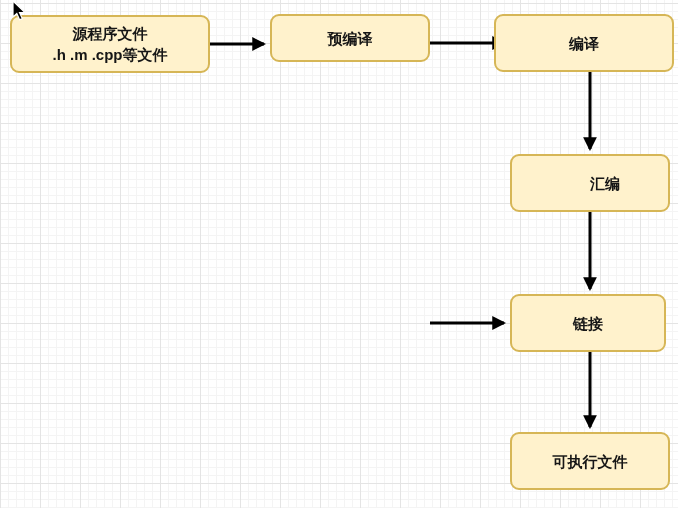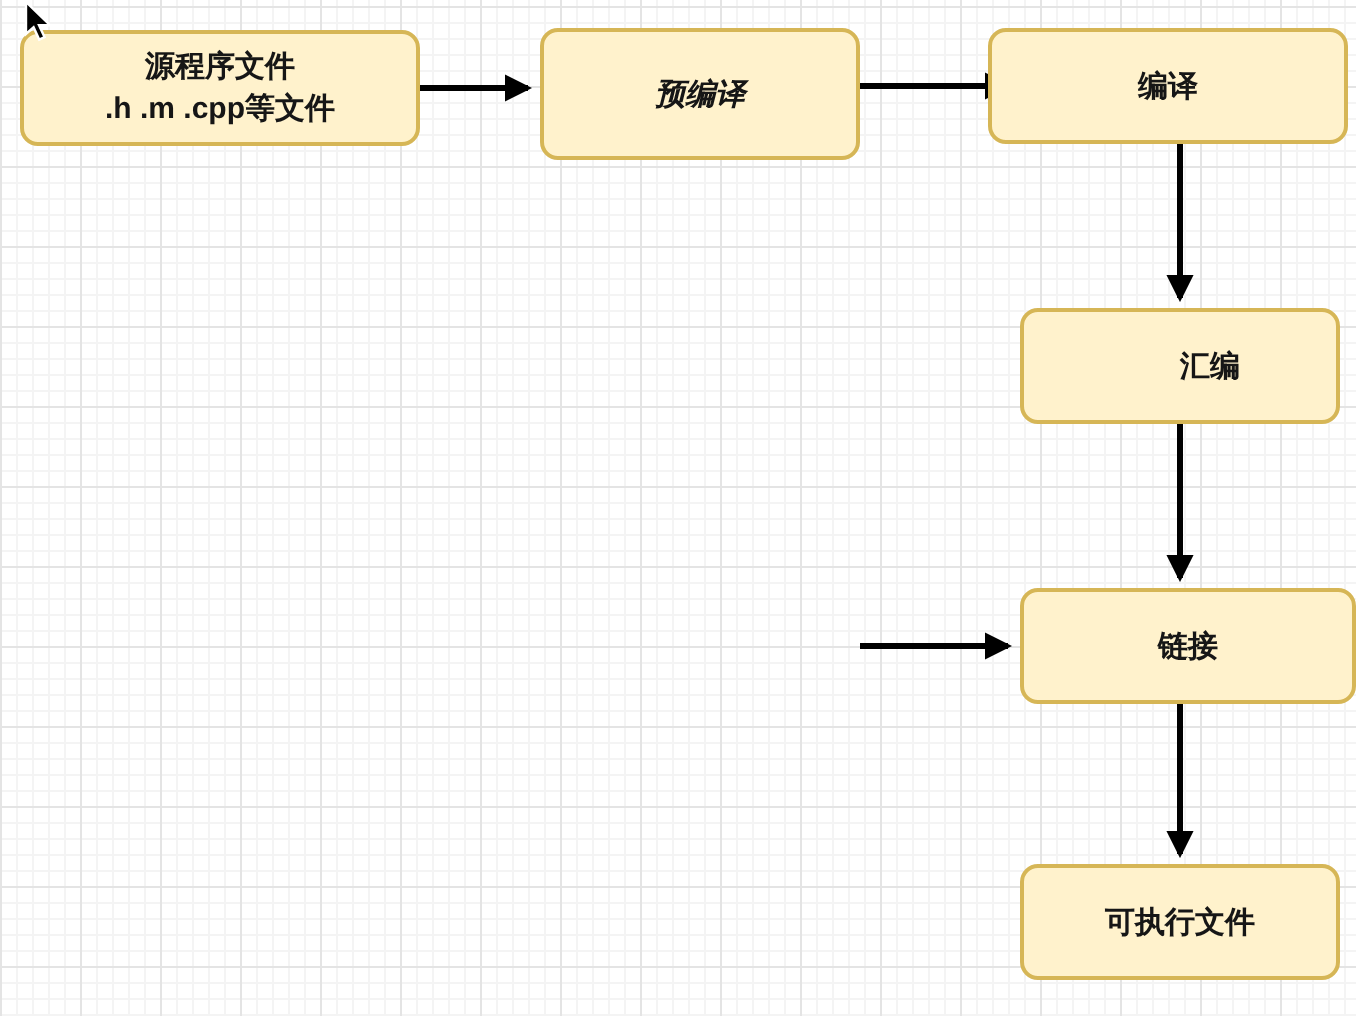--- a/index.html
+++ b/index.html
@@ -61,25 +61,25 @@
   }
   #cursor {
     position: absolute;
     left: 12px;
     top: 0px;
     z-index: 4;
     pointer-events: none;
   }
   
   #node-source      { left: 10px;  top: 15px;  width: 200px; height: 58px; }
-  #node-precompile  { left: 270px; top: 14px;  width: 160px; height: 66px; font-style: italic; }
+  #node-precompile  { left: 270px; top: 14px;  width: 160px; height: 48px; }
   #node-compile     { left: 494px; top: 14px;  width: 180px; height: 58px; align-items: center; }
   #node-assemble    { left: 510px; top: 154px; width: 160px; height: 58px; padding-left: 38px; }
   #node-libraries   { left: 230px; top: 293px; width: 200px; height: 60px; }
-  #node-link        { left: 510px; top: 294px; width: 168px; height: 58px; }
+  #node-link        { left: 510px; top: 294px; width: 156px; height: 58px; }
   #node-executable  { left: 510px; top: 432px; width: 160px; height: 58px; align-items: center; }
 </style>
 </head>
 <body>
 
 <div id="canvas">
 
   <svg id="edges" width="678" height="508" aria-hidden="true">
     <defs>
       <marker id="ah" viewBox="0 0 10 10" refX="8.5" refY="5" markerWidth="4.6" markerHeight="4.6" orient="auto">

